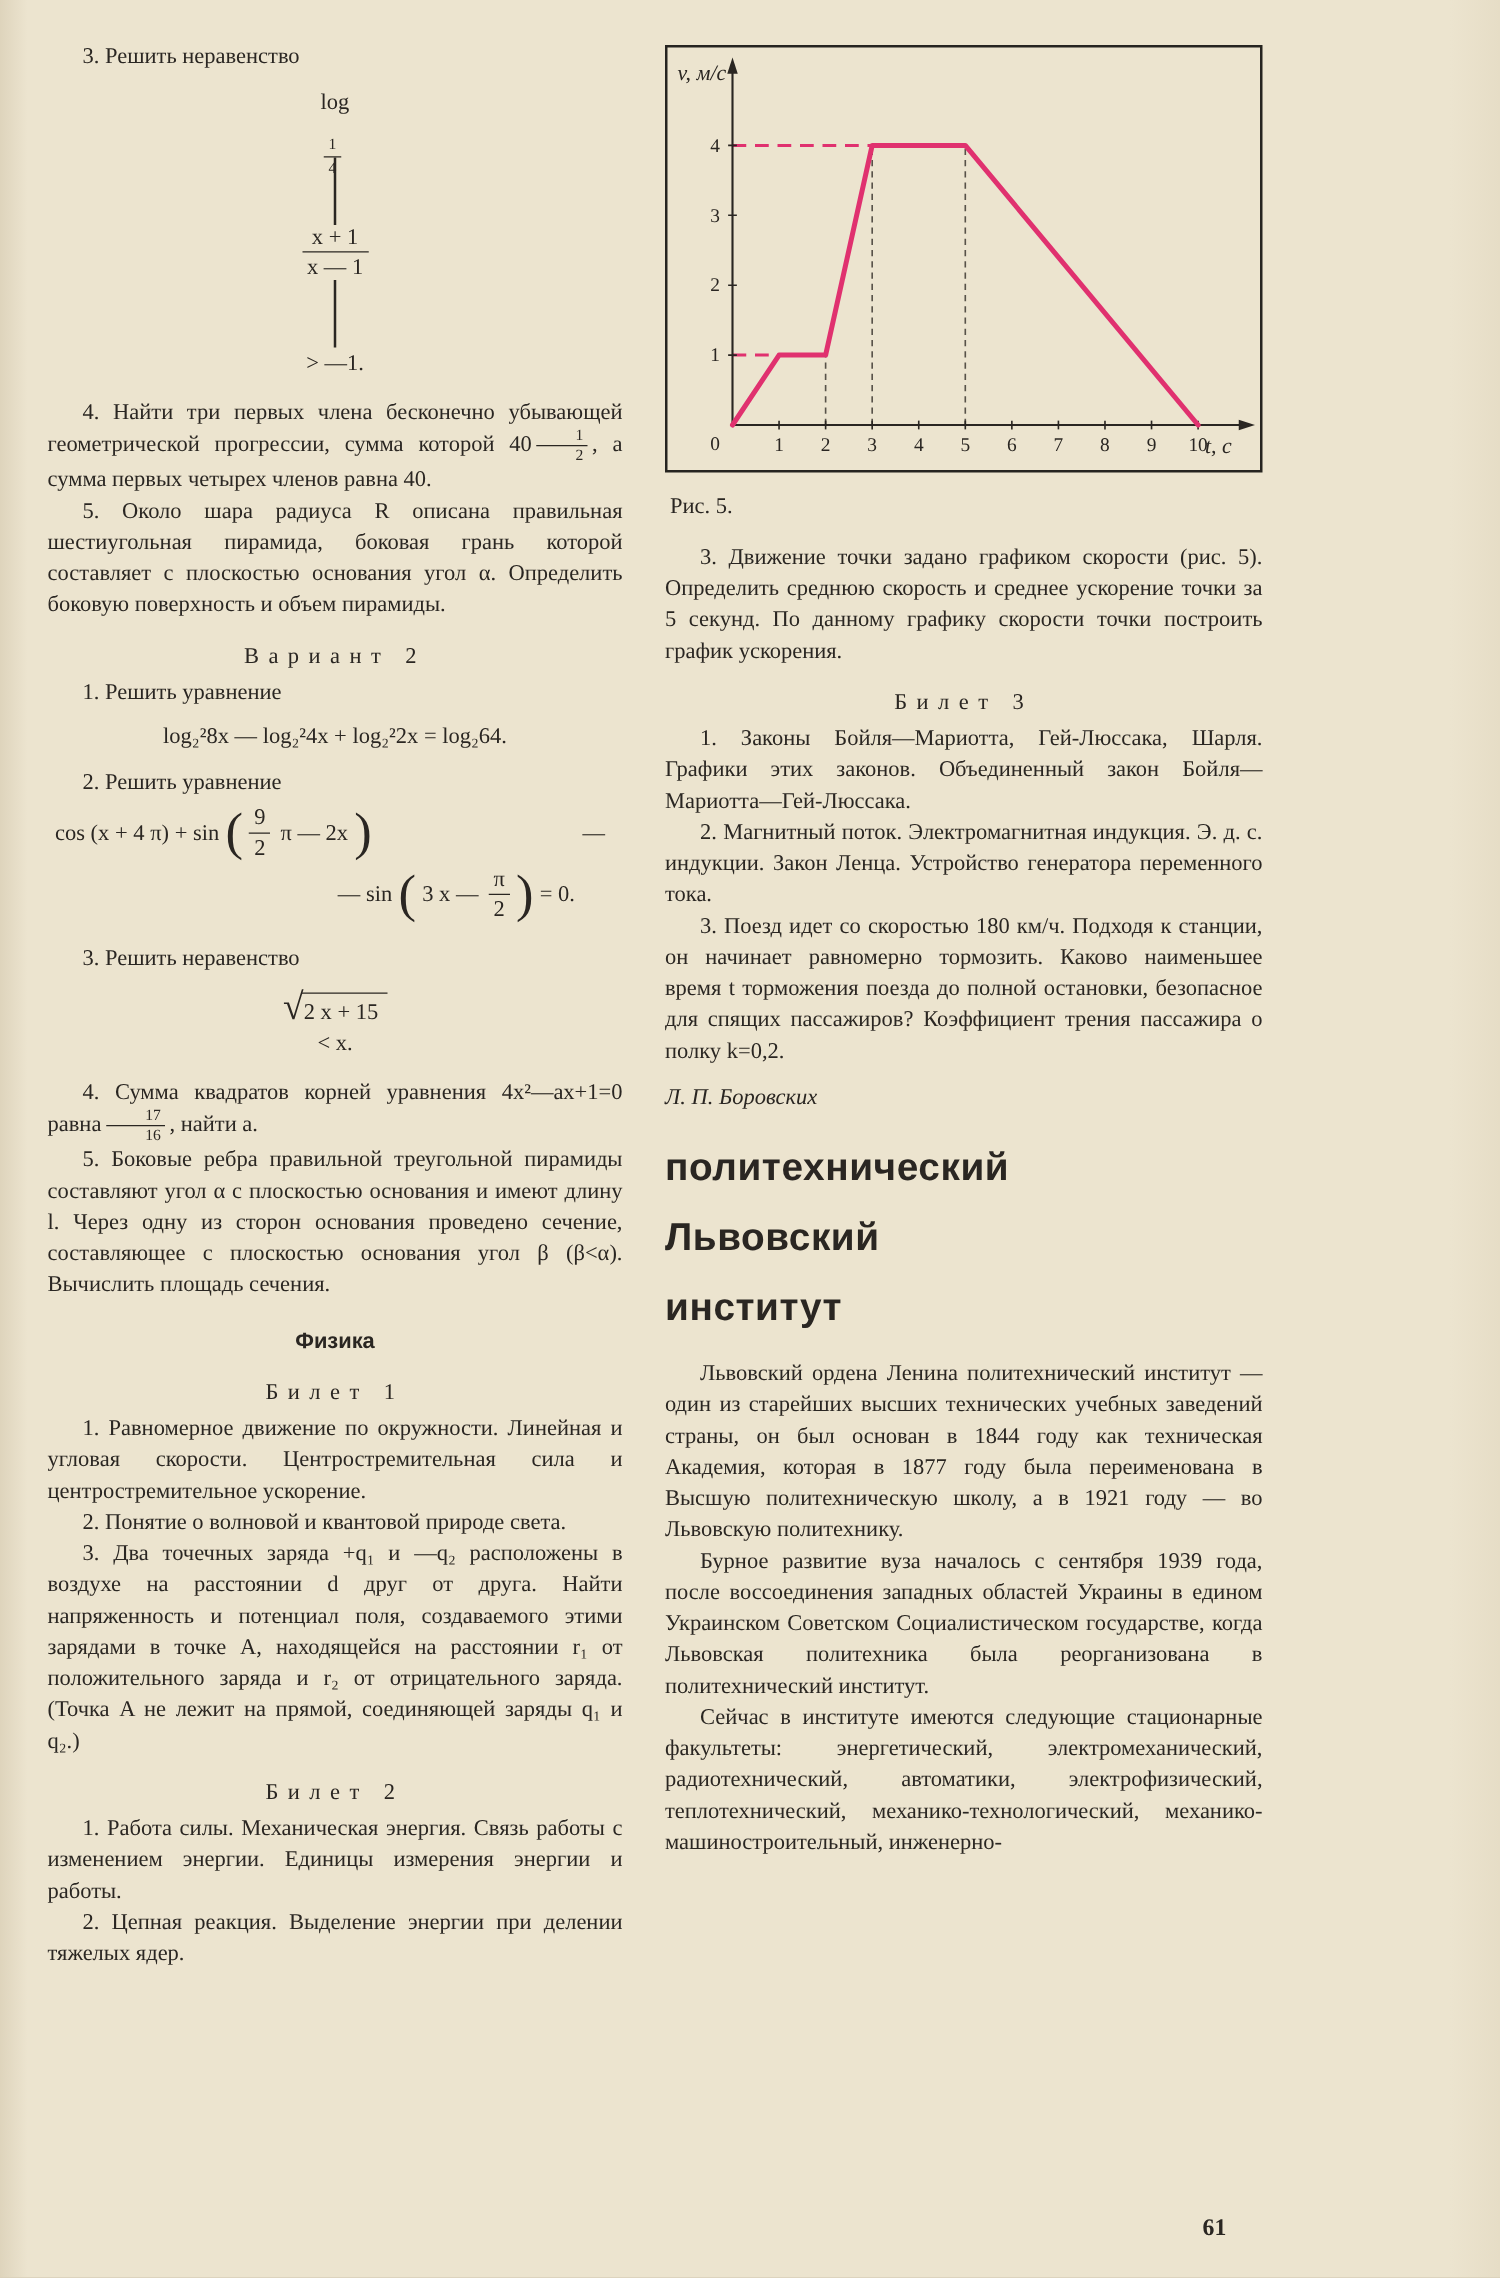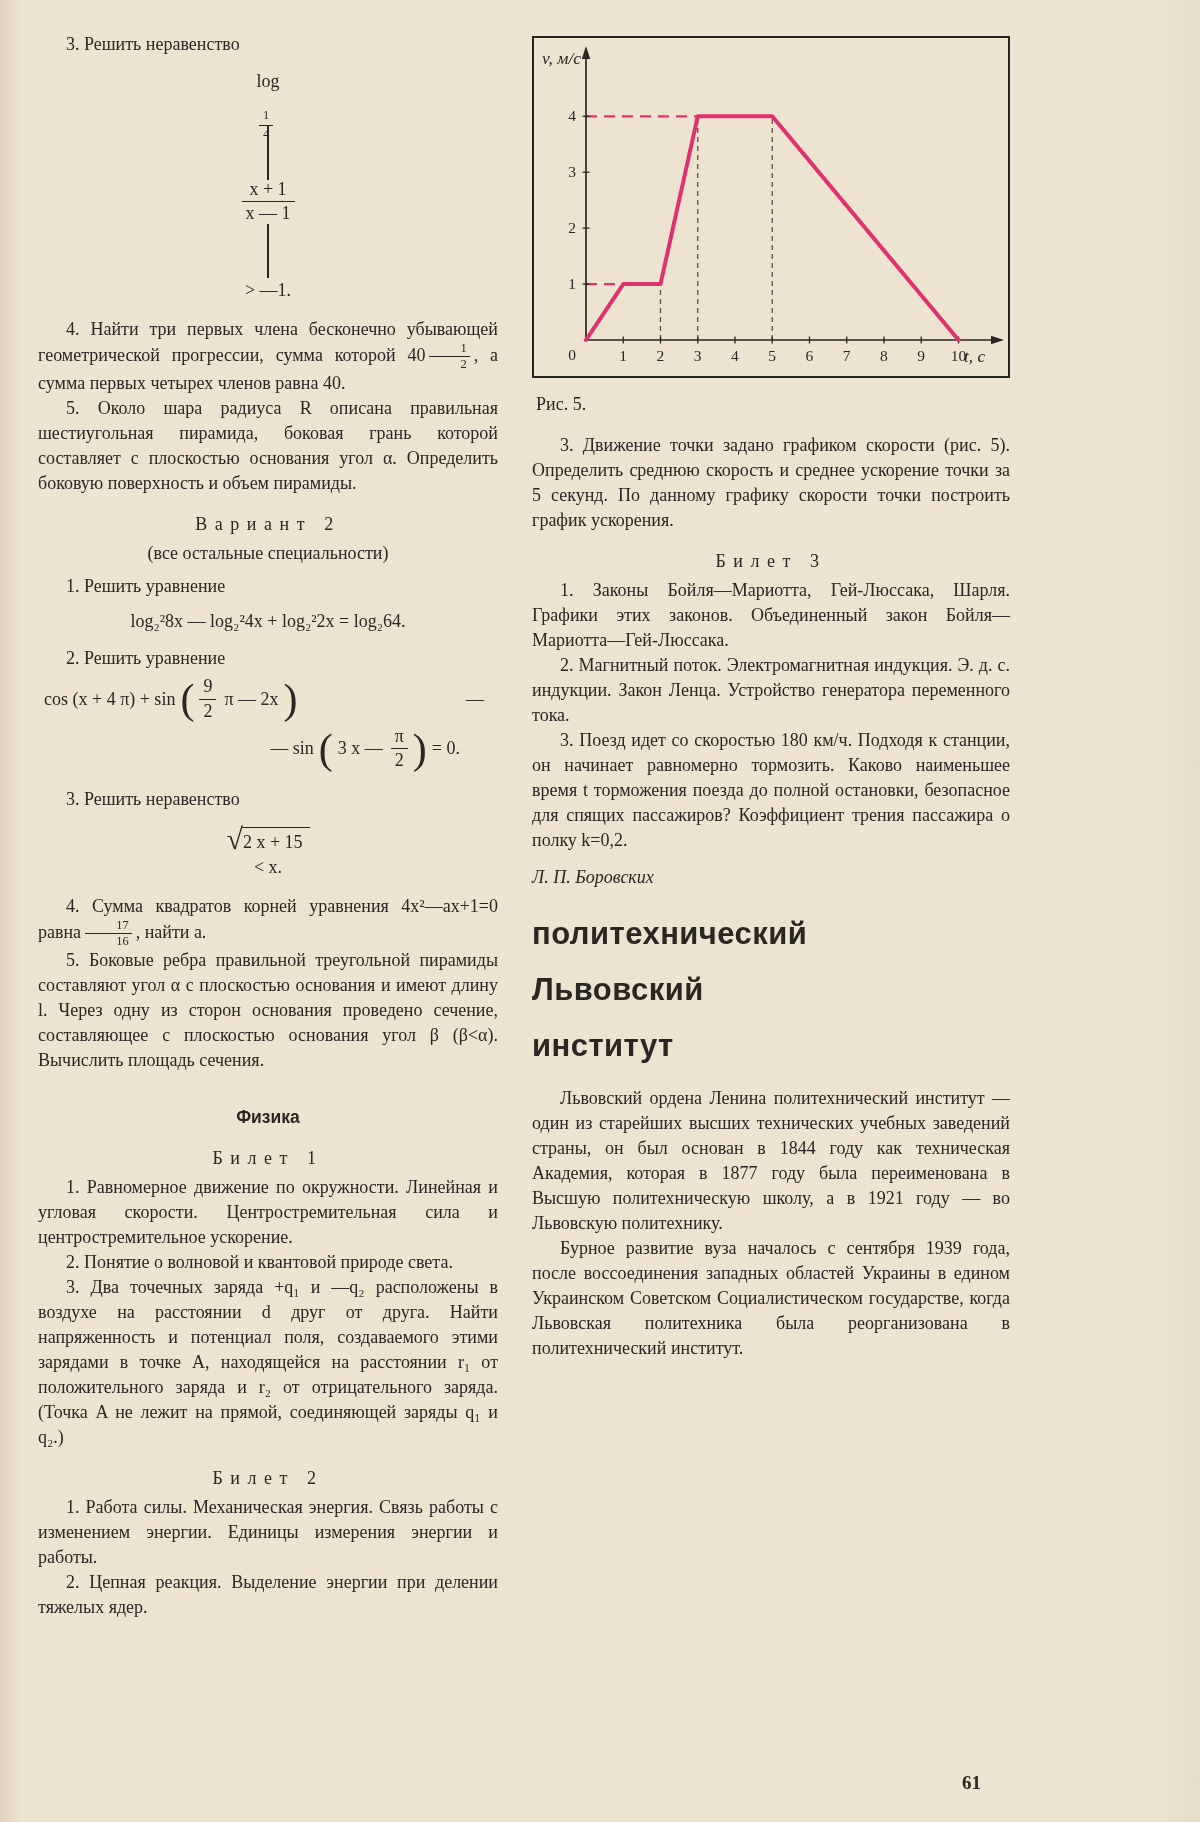--- a/index.html
+++ b/index.html
@@ -13,21 +13,21 @@
   }
   .col { position:absolute; top:32px; font-size:18px; line-height:25px; }
   .col-left  { left:38px;  width:460px; }
   .col-right { left:532px; width:478px; }
 
   p.body { text-align:justify; text-indent:28px; margin:0; }
   .sp { margin-top:4px; }
 
   .head-center { text-align:center; letter-spacing:.42em; margin:16px 0 4px; }
   .head-sub { text-align:center; margin:0 0 8px; }
-  .head-bold-sans { text-align:center; font-family:"Liberation Sans",sans-serif; font-weight:700; font-size:17.5px; margin:32px 0 6px; }
+  .head-bold-sans { text-align:center; font-family:"Liberation Sans",sans-serif; font-weight:700; font-size:17.5px; margin:20px 0 6px; }
 
   .formula { margin:12px 0 14px; display:flex; align-items:center; justify-content:center;flex-direction:column; }
   .formula > span { margin:0 3px; }
   .frac { display:inline-block; vertical-align:middle; text-align:center; line-height:1.08; }
   .frac .num { display:block; padding:0 4px 2px; border-bottom:1.6px solid #2a2622; }
   .frac .den { display:block; padding:2px 4px 0; }
   .subfrac { font-size:12.5px; position:relative; top:15px; margin:0 5px 0 1px !important; }
   .vbar { display:inline-block; width:1.7px; height:54px; background:#2a2622; margin:0 5px !important; }
   .frac-inline { display:inline-block; vertical-align:middle; text-align:center; line-height:1.05; font-size:12.5px; margin:0 4px; }
   .frac-inline .num { display:block; padding:0 3px 1px; border-bottom:1.3px solid #2a2622; }
@@ -75,21 +75,20 @@
         </span>
         <span class="vbar"></span>
         <span>&gt; —1.</span>
     </div>
 
     <p class="body"><span>4. Найти три первых члена бесконечно убывающей геометрической прогрессии, сумма которой 40</span><span class="frac-inline"><span class="num">1</span><span class="den">2</span></span><span>, а сумма первых четырех членов равна 40.</span></p>
 
     <p class="body sp">5. Около шара радиуса R описана правильная шестиугольная пирамида, боковая грань которой составляет с плоскостью основания угол α. Определить боковую поверхность и объем пирамиды.</p>
 
     <div class="head-center">Вариант 2</div>
-    <div class="head-sub">(все остальные специальности)</div>
 
     <p class="body">1. Решить уравнение</p>
     <div class="formula-text">log₂²8x — log₂²4x + log₂²2x = log₂64.</div>
 
     <p class="body">2. Решить уравнение</p>
 
     <div class="trig">
       <div class="trig-l1">
         <span>cos (x + 4 π) + sin</span>
         <span class="bigp">(</span>
@@ -202,18 +201,19 @@
     <div class="byline">Л. П. Боровских</div>
 
     <div class="inst-heading">
       <div>политехнический</div>
       <div>Львовский</div>
       <div>институт</div>
     </div>
 
     <p class="body">Львовский ордена Ленина политехнический институт — один из старейших высших технических учебных заведений страны, он был основан в 1844 году как техническая Академия, которая в 1877 году была переименована в Высшую политехническую школу, а в 1921 году — во Львовскую политехнику.</p>
     <p class="body">Бурное развитие вуза началось с сентября 1939 года, после воссоединения западных областей Украины в едином Украинском Советском Социалистическом государстве, когда Львовская политехника была реорганизована в политехнический институт.</p>
+    <p class="body">Сейчас в институте имеются следующие стационарные факультеты: энергетический, электромеханический, радиотехнический, автоматики, электрофизический, теплотехнический, механико-технологический, механико-машиностроительный, инженерно-</p>
 
   </div>
 
   <div class="page-number">61</div>
 
 </div>
 
 </body></html>

